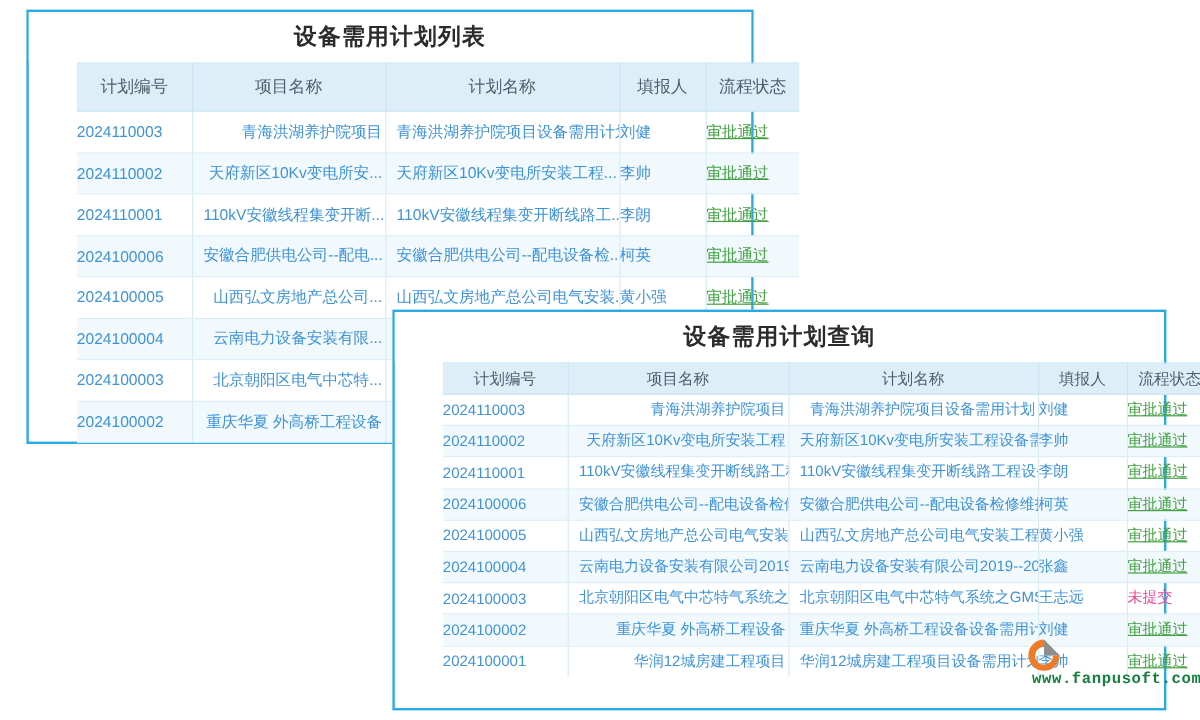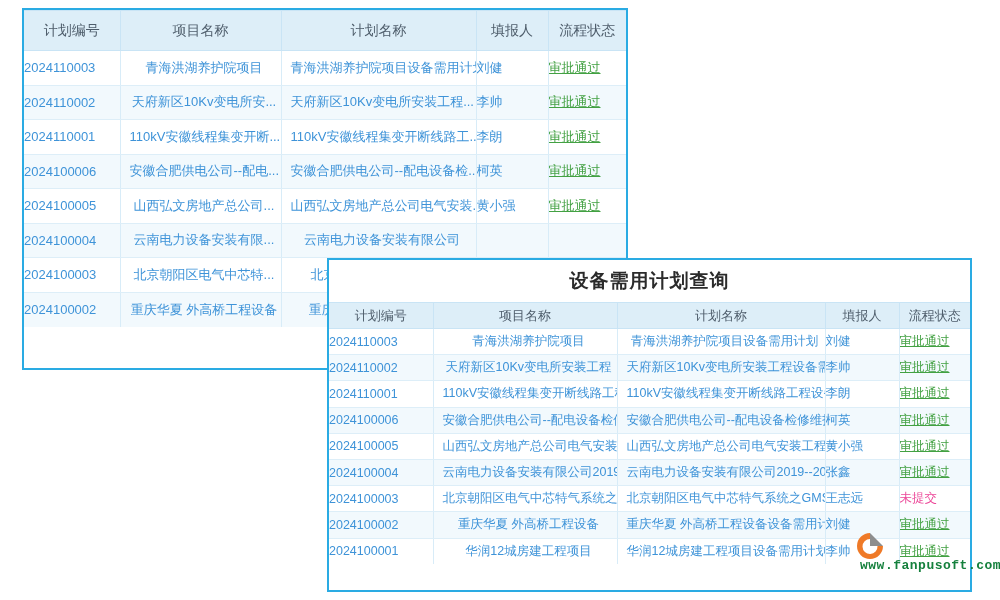--- a/index.html
+++ b/index.html
@@ -9,61 +9,62 @@
     position:absolute; background:#ffffff;
     border:2px solid #2aabe3;
   }
   .panel-list  { left:22px;  top:8px;   width:606px; height:362px; z-index:1; }
   .panel-query { left:327px; top:258px; width:645px; height:334px; z-index:2; }
   .panel-title {
     display:flex; align-items:center; justify-content:center;
     height:42px; background:#ffffff;
     font-size:19px; font-weight:bold; color:#2b2b2b; letter-spacing:1px;
   }
-  table { border-collapse:collapse; table-layout:fixed; width:100%; }
+  table { border-collapse:collapse; table-layout:fixed; width:100%;margin-left:40px; }
   thead td {
     background:#ddeef8; color:#4e5d6b; text-align:center;
     border:1px solid #c9e4f5; border-left:none; border-right:1px solid #c9e4f5;
   }
   thead td:last-child { border-right:none; }
   .panel-list thead td { height:40px; font-size:14px; }
   .panel-query thead td { height:26px; font-size:13px; }
   tbody td {
     border-right:1px solid #d8ecf8; border-bottom:1px solid #dcEEf8;
     border-bottom:1px solid #ddeef8;
     color:#3e93d8; vertical-align:middle; overflow:hidden;
   }
   tbody td:last-child { border-right:none; }
   tbody tr:last-child td { border-bottom:none; }
   tbody tr:nth-child(even) td { background:#f2f9fd; }
   .panel-list tbody td { height:34.5px; font-size:13px; }
   .panel-query tbody td { height:26.2px; font-size:12.5px; }
   .cell-text { white-space:nowrap; overflow:hidden; display:block; }
   .ta-c { text-align:left; }
-  .ta-l { text-align:center; padding-left:9px; padding-right:2px; }
+  .ta-l { text-align:right; padding-left:9px; padding-right:2px; }
   .status-link { text-decoration:underline; }
   .watermark {
     position:absolute; left:854px; top:530px; width:146px; height:58px;
     z-index:3; pointer-events:none;
   }
   .wm-row { display:flex; align-items:center; }
   .wm-brand {
     font-size:27px; font-weight:bold; color:#8e8e8e; letter-spacing:1px;
     line-height:1; text-shadow:1px 1px 0 #bdbdbd;
     white-space:nowrap;
   }
   .wm-url {
     font-size:13px; color:#15803d; font-weight:bold; letter-spacing:0.5px;
     margin-top:-4px; margin-left:6px; white-space:nowrap;font-family:Liberation Mono, monospace;
   }
 </style>
 </head>
 <body>
 
 <div class="panel panel-list">
+  <div class="panel-title">设备需用计划列表</div>
   <table>
     <colgroup>
         <col style="width:96px">
         <col style="width:161px">
         <col style="width:195px">
         <col style="width:72px">
         <col style="width:78px">
       </colgroup>
     <thead>
       <tr>

